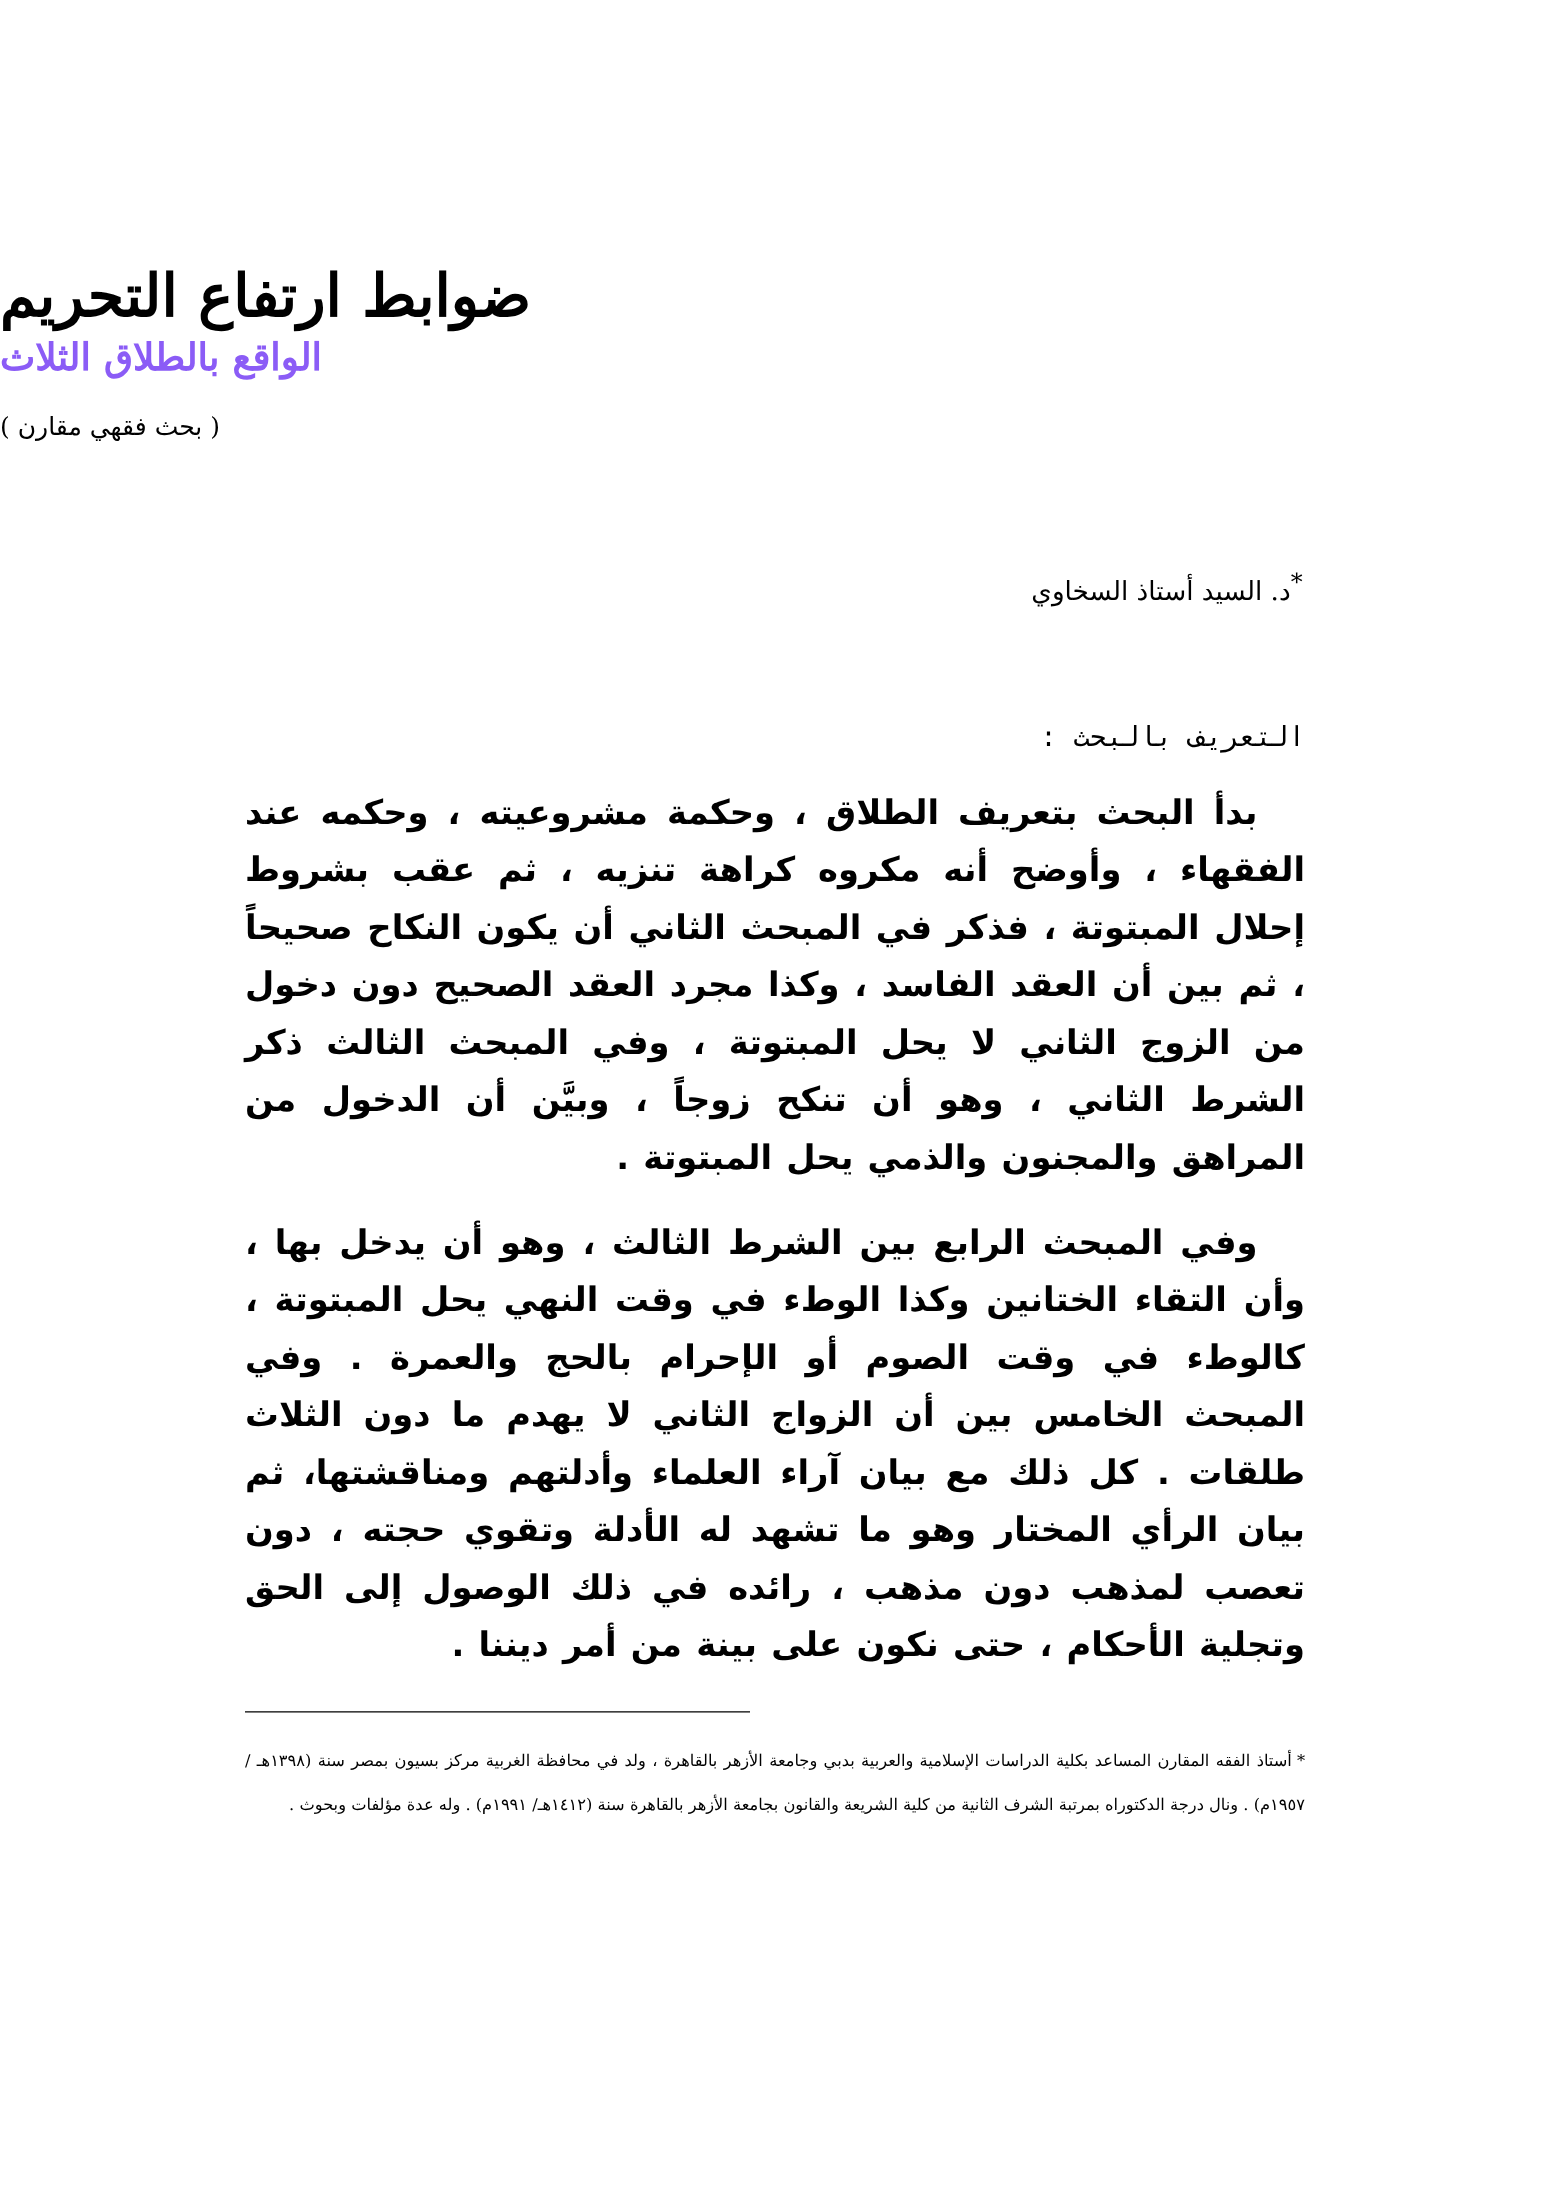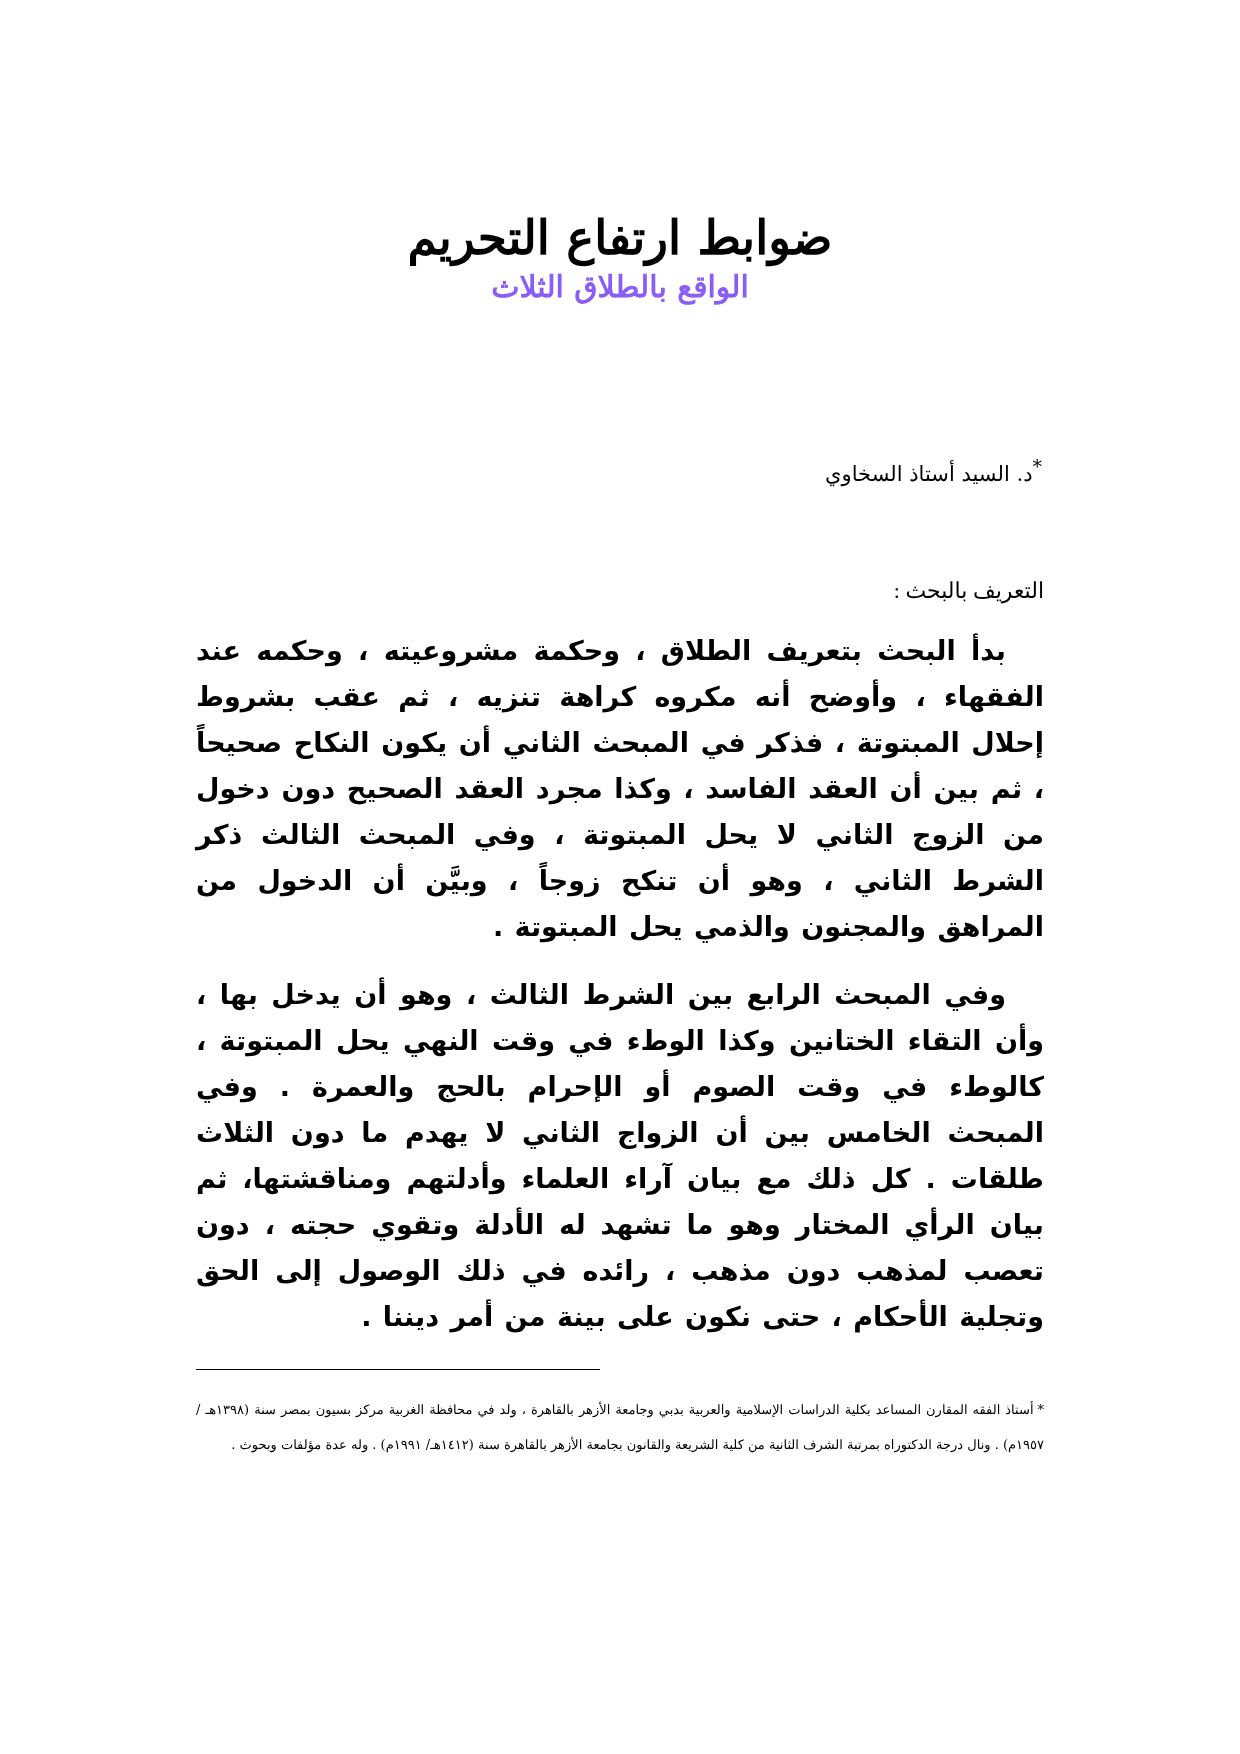--- a/index.html
+++ b/index.html
@@ -18,21 +18,21 @@
     color: #000000;
     direction: rtl;
   }
 
   
   .title-block {
     position: absolute;
     top: 212px;
     left: 0;
     right: 0;
-    text-align: center;
+    text-align: left;
   }
   .doc-title {
     font-family: "DejaVu Serif", "Liberation Serif", serif;
     font-size: 47px;
     font-weight: bold;
     line-height: 1.12;
     letter-spacing: 0px;
     color: #000;
   }
   .doc-subtitle {
@@ -66,21 +66,21 @@
     vertical-align: super;
     margin-right: 2px;
     margin-left: 0px;
   }
 
   
   .section-heading {
     position: absolute;
     top: 578px;
     right: 196px;
-    font-family: Liberation Serif, serif;
+    font-family: Liberation Mono, monospace;
     font-size: 22px;
     color: #000;
   }
 
   
   .abstract {
     position: absolute;
     top: 628px;
     right: 196px;
     left: 196px;
@@ -129,20 +129,21 @@
   }
 </style>
 </head>
 <body>
 
 <div class="page">
 
   <div class="title-block">
     <div class="doc-title">ضوابط ارتفاع التحريم</div>
     <div class="doc-subtitle">الواقع بالطلاق الثلاث</div>
+    <div class="doc-kind">( بحث فقهي مقارن )</div>
   </div>
 
   <div class="author-line">
     <span class="fn-mark">*</span><span>د. السيد أستاذ السخاوي</span>
   </div>
 
   <div class="section-heading">التعريف بالبحث :</div>
 
   <div class="abstract">
     <p class="indented">بدأ البحث بتعريف الطلاق ، وحكمة مشروعيته ، وحكمه عند الفقهاء ، وأوضح أنه مكروه كراهة تنزيه ، ثم عقب بشروط إحلال المبتوتة ، فذكر في المبحث الثاني أن يكون النكاح صحيحاً ، ثم بين أن العقد الفاسد ، وكذا مجرد العقد الصحيح دون دخول من الزوج الثاني لا يحل المبتوتة ، وفي المبحث الثالث ذكر الشرط الثاني ، وهو أن تنكح زوجاً ، وبيَّن أن الدخول من المراهق والمجنون والذمي يحل المبتوتة .</p>

